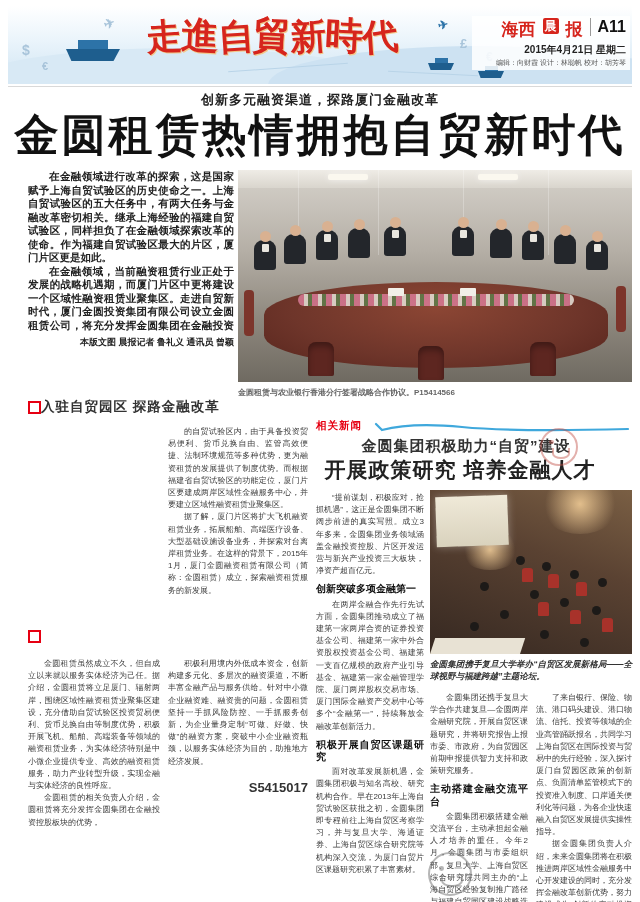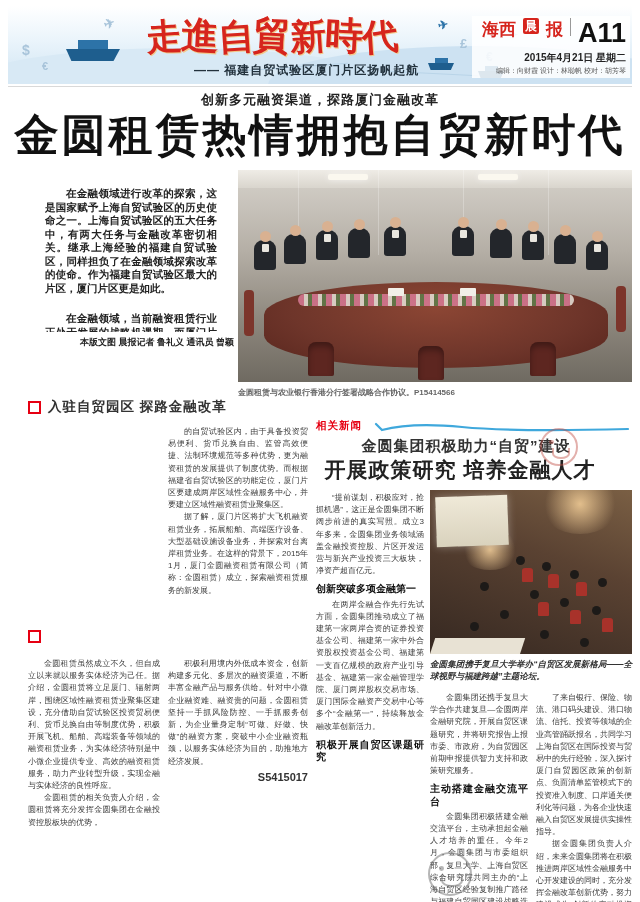--- a/index.html
+++ b/index.html
@@ -26,36 +26,36 @@
   #banner-title span:nth-child(odd){transform:rotate(-4deg) translateY(1px);}
   #banner-title span:nth-child(even){transform:rotate(3deg) scale(1.05);}
   #banner-sub{position:absolute;left:186px;top:56px;font-size:12px;font-weight:bold;color:#22313c;letter-spacing:1px;}
 
   
   #masthead{position:absolute;right:2px;top:10px;width:150px;text-align:right;background:rgba(255,255,255,.85);padding:2px 4px;}
   .mh-row1{display:flex;align-items:flex-start;justify-content:flex-end;gap:7px;}
   .mh-logo{color:#d6251d;font-weight:bold;font-size:17px;font-family:"DejaVu Serif",serif;}
   .mh-box{display:inline-block;width:16px;height:16px;background:#d6251d;color:#fff;font-size:12px;line-height:16px;text-align:center;font-weight:bold;border-radius:2px;}
   .mh-sep{width:1px;height:18px;background:#999;}
-  .mh-page{font-size:27px;font-weight:bold;color:#111;}
+  .mh-page{font-size:16px;font-weight:bold;color:#111;}
   .mh-date{font-size:10px;font-weight:bold;color:#222;margin-top:2px;}
   .mh-credits{font-size:7px;color:#555;margin-top:1px;}
 
   #banner-rule{position:absolute;left:8px;top:86px;width:624px;border-top:1px solid #d9d9d9;}
 
   
   #kicker{position:absolute;left:28px;top:91px;width:584px;text-align:center;
     font-size:13px;font-weight:bold;color:#222;letter-spacing:1px;}
   #headline{position:absolute;left:14px;top:106px;width:612px;text-align:center;
     font-size:44px;font-weight:bold;color:#111;letter-spacing:3px;white-space:nowrap;}
 
   
   #intro{position:absolute;left:28px;top:170px;width:206px;height:162px;overflow:hidden;
     font-size:10.5px;line-height:13.5px;color:#222;font-weight:bold;text-align:justify;}
-  #intro .para{margin:17px;text-indent:2em;}
+  #intro .para{margin:0;text-indent:2em;}
   #byline{position:absolute;left:28px;top:336px;width:206px;text-align:right;
     font-size:9px;font-weight:bold;color:#222;}
 
   
   #photo1{position:absolute;left:238px;top:170px;width:394px;height:212px;overflow:hidden;
     background:linear-gradient(180deg,#d6d2cb 0%,#b5afa6 38%,#8e887e 70%,#6f6a61 100%);}
   #photo1 .panel{position:absolute;top:0;bottom:60%;width:1px;background:rgba(255,255,255,.25);}
   #photo1 .ceil{position:absolute;left:0;top:0;width:100%;height:18px;background:linear-gradient(#efece6,#d9d5cd);}
   #photo1 .lamp{position:absolute;top:4px;width:40px;height:6px;background:#fbf8ef;border-radius:2px;box-shadow:0 0 6px #fff8;}
   .pp{position:absolute;width:22px;height:30px;background:#23262b;border-radius:9px 9px 3px 3px;}
@@ -65,26 +65,26 @@
     radial-gradient(ellipse at 50% 30%,#8c4634 0%,#6e352a 60%,#57251d 100%);border-radius:50%/38%;}
   #photo1 .flowers{position:absolute;left:60px;top:124px;width:276px;height:12px;border-radius:6px;
     background:repeating-linear-gradient(90deg,#d87a96 0 6px,#e8e3da 6px 10px,#5d7d4a 10px 14px);opacity:.85;}
   #photo1 .paper{position:absolute;width:16px;height:8px;background:#f2efe8;border-radius:1px;}
   #photo1 .chairF{position:absolute;width:26px;height:34px;background:#5d2620;border-radius:8px 8px 2px 2px;box-shadow:inset 0 4px 6px #00000055;}
   #photo1 .chairS{position:absolute;width:10px;height:46px;background:#7c352b;border-radius:4px;}
   #caption1{position:absolute;left:238px;top:387px;width:394px;text-align:left;
     font-size:8px;font-weight:bold;color:#666;}
 
   
-  .sec-head{position:absolute;display:flex;align-items:center;gap:7px;}
+  .sec-head{position:absolute;display:flex;align-items:center;}
   .sq{width:9px;height:9px;border:2px solid #e60012;background:#fff;}
   .sec-head .t{font-size:13.5px;font-weight:bold;color:#333;letter-spacing:1px;}
   .col{position:absolute;font-size:8px;line-height:12.2px;color:#3a3a3a;text-align:justify;overflow:hidden;}
   .col .para{margin:0;text-indent:2em;}
-  .idcode{font-size:11px;font-weight:bold;color:#333;text-align:right;margin-top:3px;}
+  .idcode{font-size:13px;font-weight:bold;color:#333;text-align:right;margin-top:14px;}
 
   
   #rel-label{position:absolute;left:316px;top:419px;font-size:10.5px;font-weight:bold;color:#e60012;letter-spacing:1px;}
   #rel-swoosh{position:absolute;left:372px;top:420px;}
   #rel-kicker{position:absolute;left:300px;top:437px;width:332px;text-align:center;
     font-size:15px;font-weight:bold;color:#333;letter-spacing:1px;}
   #rel-title{position:absolute;left:288px;top:456px;width:344px;text-align:center;
     font-size:21px;font-weight:bold;color:#222;letter-spacing:1px;white-space:nowrap;}
   .subhead{font-size:10px;font-weight:bold;color:#111;margin:6px 0 3px;text-indent:0;}
 
@@ -137,21 +137,20 @@
         <div class="hull"></div>
       </div>
     <span class="glyph" style="left:14px;top:36px;font-size:14px;">$</span>
     <span class="glyph" style="left:34px;top:54px;font-size:11px;">€</span>
     <span class="glyph" style="left:452px;top:30px;font-size:13px;">£</span>
     <span class="glyph" style="left:478px;top:44px;font-size:12px;">€</span>
     <span class="glyph" style="left:500px;top:22px;font-size:12px;">✦</span>
     <span class="glyph" style="left:96px;top:10px;font-size:13px;transform:rotate(-20deg);">✈</span>
     <span class="glyph" style="left:430px;top:12px;font-size:12px;color:#2d73a8;transform:rotate(-12deg);">✈</span>
     <div id="banner-title"><span>走</span><span>進</span><span>自</span><span>貿</span><span>新</span><span>時</span><span>代</span></div>
-    <div id="banner-sub">—— 福建自贸试验区厦门片区扬帆起航</div>
     <div id="masthead">
       <div class="mh-row1">
         <span class="mh-logo">海西</span>
         <span class="mh-box">晨</span>
         <span class="mh-logo">报</span>
         <span class="mh-sep"></span>
         <span class="mh-page">A11</span>
       </div>
       <div class="mh-date">2015年4月21日 星期二</div>
       <div class="mh-credits">编辑：向财霞 设计：林聪帆 校对：胡芳琴</div>
@@ -230,20 +229,23 @@
 
   <div class="col" style="left:316px;top:492px;width:108px;height:438px;">
     <div>
         <p class="para">“提前谋划，积极应对，抢抓机遇”，这正是金圆集团不断阔步前进的真实写照。成立3年多来，金圆集团业务领域涵盖金融投资控股、片区开发运营与新兴产业投资三大板块，净资产超百亿元。</p>
       </div>
     <div class="subhead">创新突破多项金融第一</div>
     <div>
         <p class="para">在两岸金融合作先行先试方面，金圆集团推动成立了福建第一家两岸合资的证券投资基金公司、福建第一家中外合资股权投资基金公司、福建第一支百亿规模的政府产业引导基金、福建第一家金融管理学院、厦门两岸股权交易市场、厦门国际金融资产交易中心等多个“金融第一”，持续释放金融改革创新活力。</p>
       </div>
     <div class="subhead">积极开展自贸区课题研究</div>
+    <div>
+        <p class="para">面对改革发展新机遇，金圆集团积极与知名高校、研究机构合作。早在2013年上海自贸试验区获批之初，金圆集团即专程前往上海自贸区考察学习，并与复旦大学、海通证券、上海自贸区综合研究院等机构深入交流，为厦门自贸片区课题研究积累了丰富素材。</p>
+      </div>
   </div>
 
   <div id="photo2">
     <div class="glow" style="left:110px;top:-16px;width:80px;height:60px;"></div>
     <div class="glow" style="left:30px;top:40px;width:60px;height:40px;"></div>
     <div class="screen"></div>
     <div class="desk"></div>
     <div class="chair" style="left:92px;top:78px;"></div>
     <div class="chair" style="left:118px;top:84px;"></div>
     <div class="chair" style="left:146px;top:92px;"></div>

